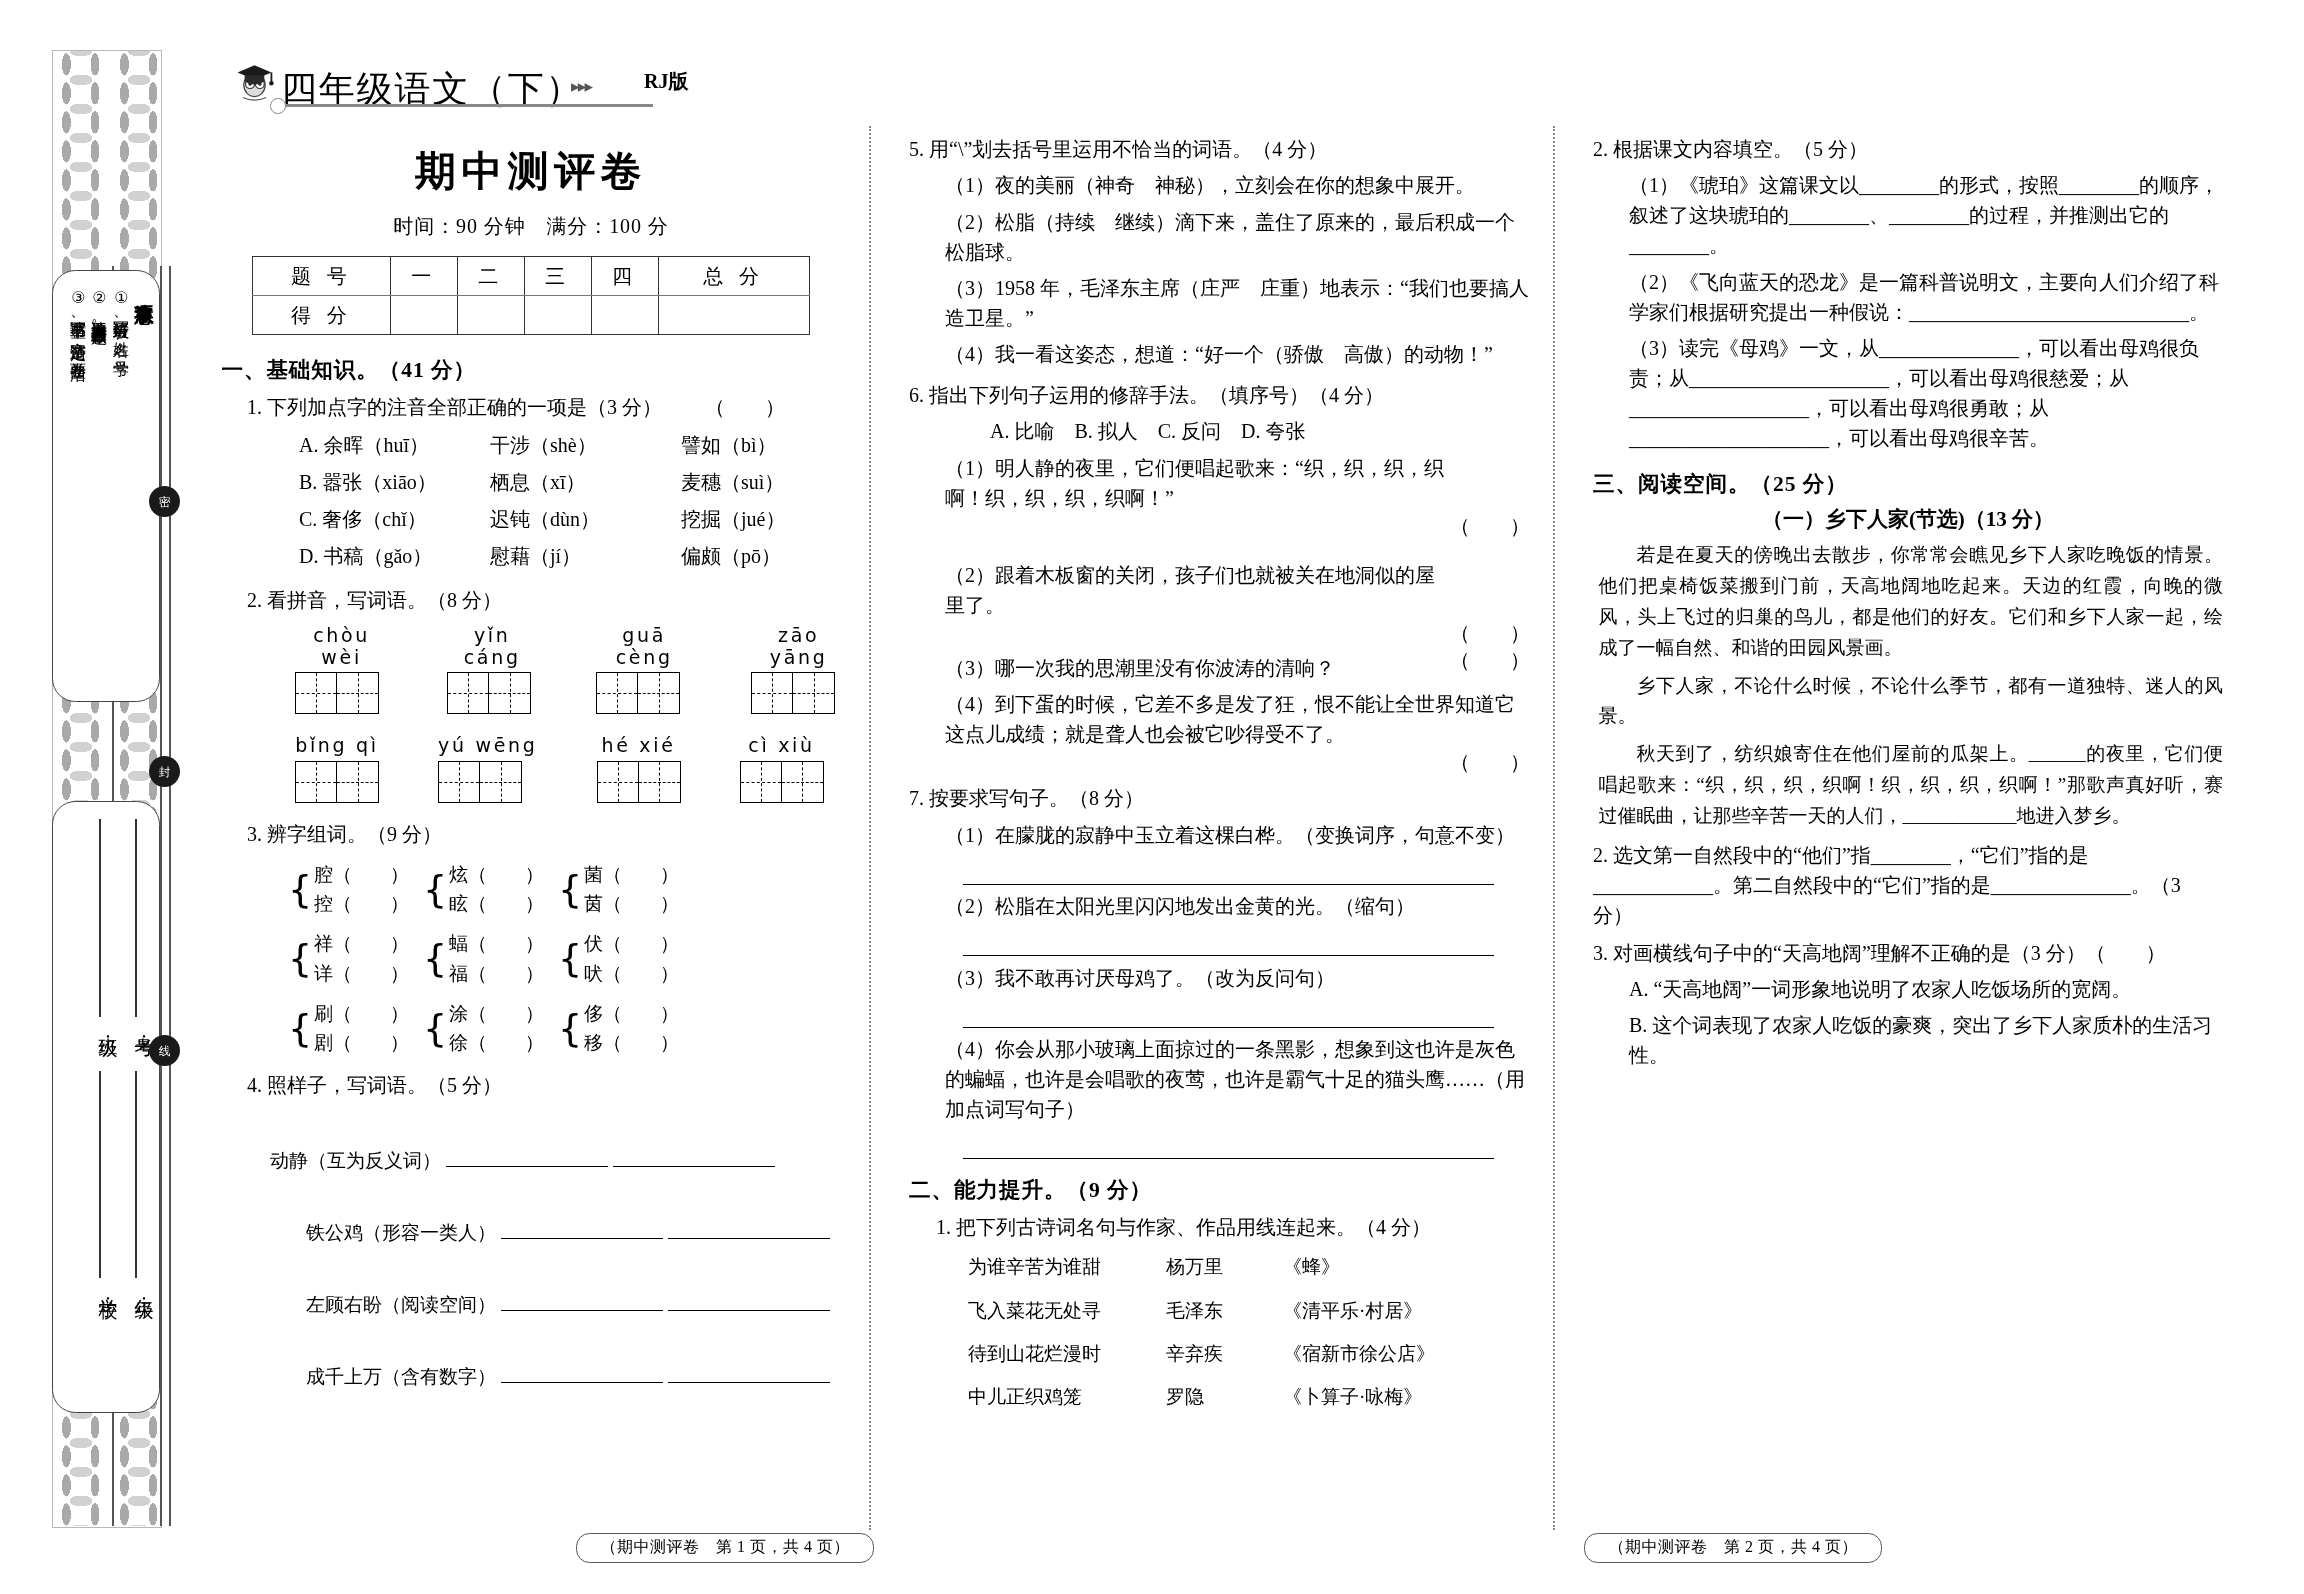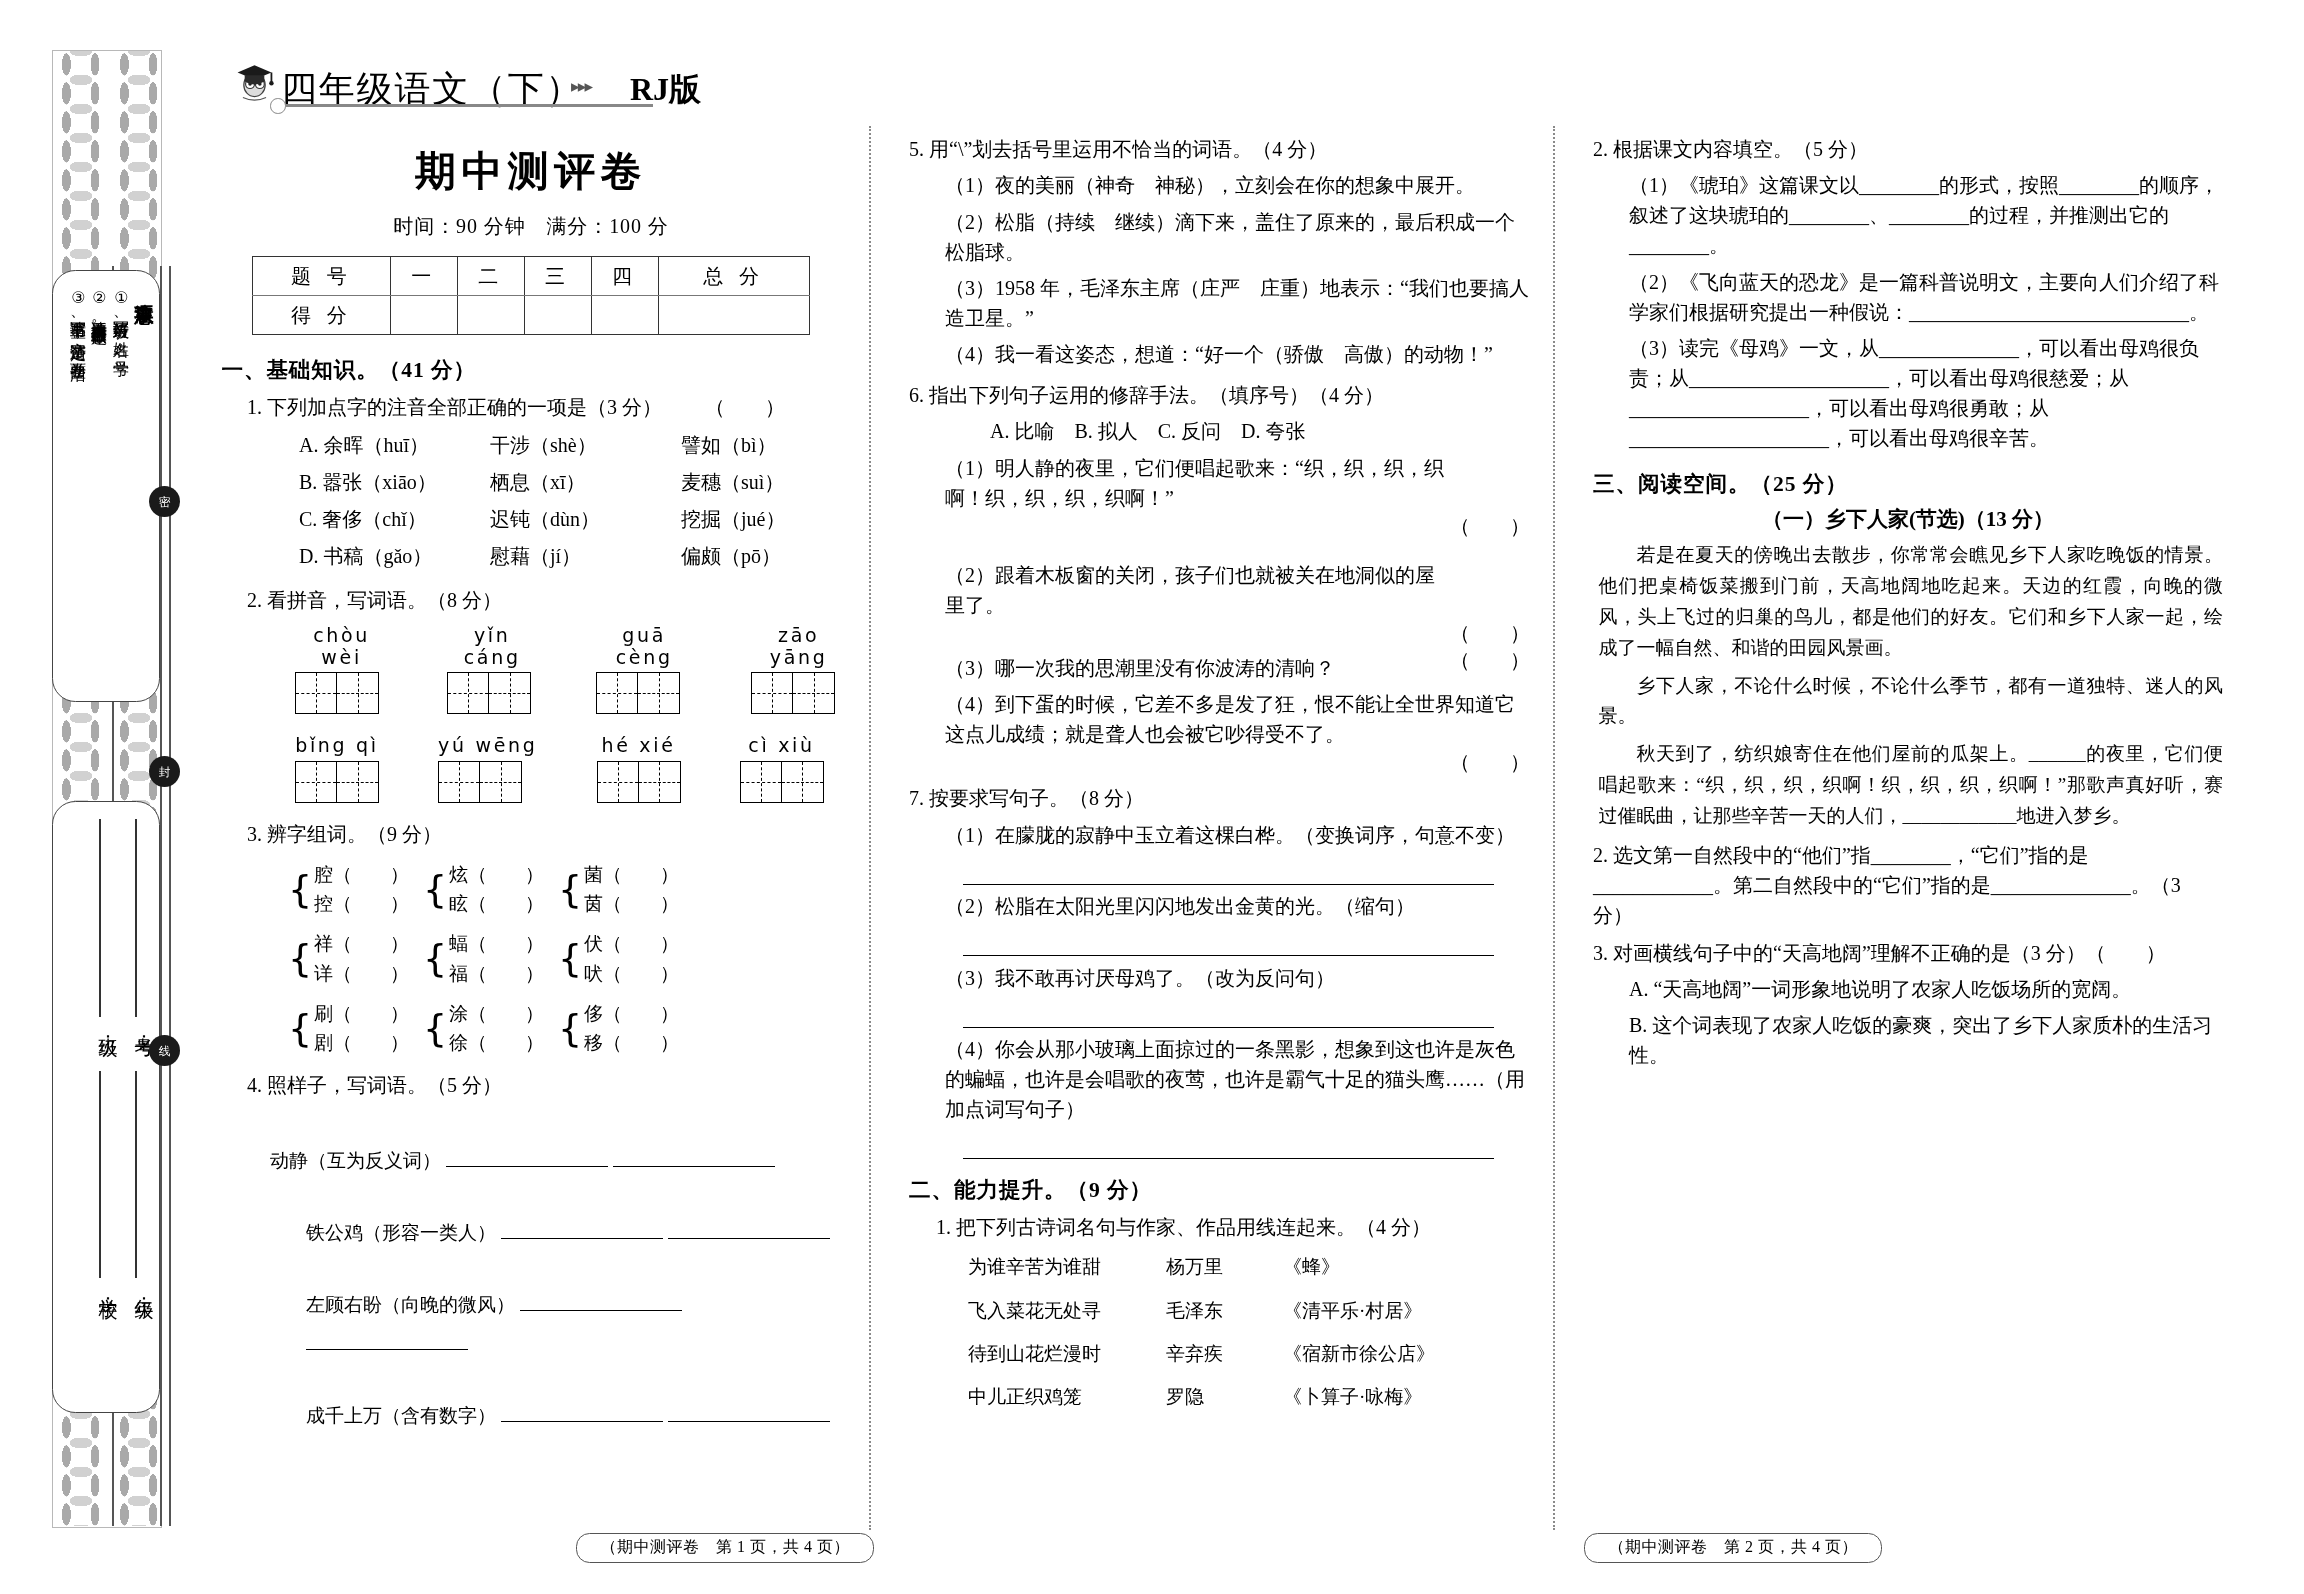--- a/index.html
+++ b/index.html
@@ -62,21 +62,21 @@
   .hdr .hline{
     position:absolute;left:41px;top:41px;width:378px;height:2.7px;background:#888;
   }
   .hdr .hdot{
     position:absolute;left:36px;top:35px;width:13.5px;height:13.5px;border:1.8px solid #888;border-radius:50%;background:#fff;
   }
   .hdr .arrows{
     position:absolute;left:337px;top:12.6px;font-size:17px;color:#555;letter-spacing:-1.8px;
   }
   .hdr .rj{
-    position:absolute;left:396px;top:5.4px;font-size:32px;font-weight:700;
+    position:absolute;left:410px;top:5.4px;font-size:20px;font-weight:700;
     font-family:"Liberation Serif",serif;
   }
 
   .papertitle{
     text-align:center;font-size:41px;font-weight:700;letter-spacing:5.4px;
     margin:31px 0 0 0;font-family:"Liberation Serif","DejaVu Serif",serif;
   }
   .subtitle{text-align:center;font-size:20px;margin-top:14.4px;letter-spacing:0.9px;}
 
   table.scoretab{
@@ -408,21 +408,21 @@
         <span class="lbl">动静（互为反义词）</span>
         <span class="ln"></span>
         <span class="ln"></span>
       </div>
       <div style="margin-left:36px;">
         <span class="lbl">铁公鸡（形容一类人）</span>
         <span class="ln"></span>
         <span class="ln"></span>
       </div>
       <div style="margin-left:36px;">
-        <span class="lbl">左顾右盼（向晚的微风）</span>
+        <span class="lbl">左顾右盼（阅读空间）</span>
         <span class="ln"></span>
         <span class="ln"></span>
       </div>
       <div style="margin-left:36px;">
         <span class="lbl">成千上万（含有数字）</span>
         <span class="ln"></span>
         <span class="ln"></span>
       </div>
     </div>
   </div>

